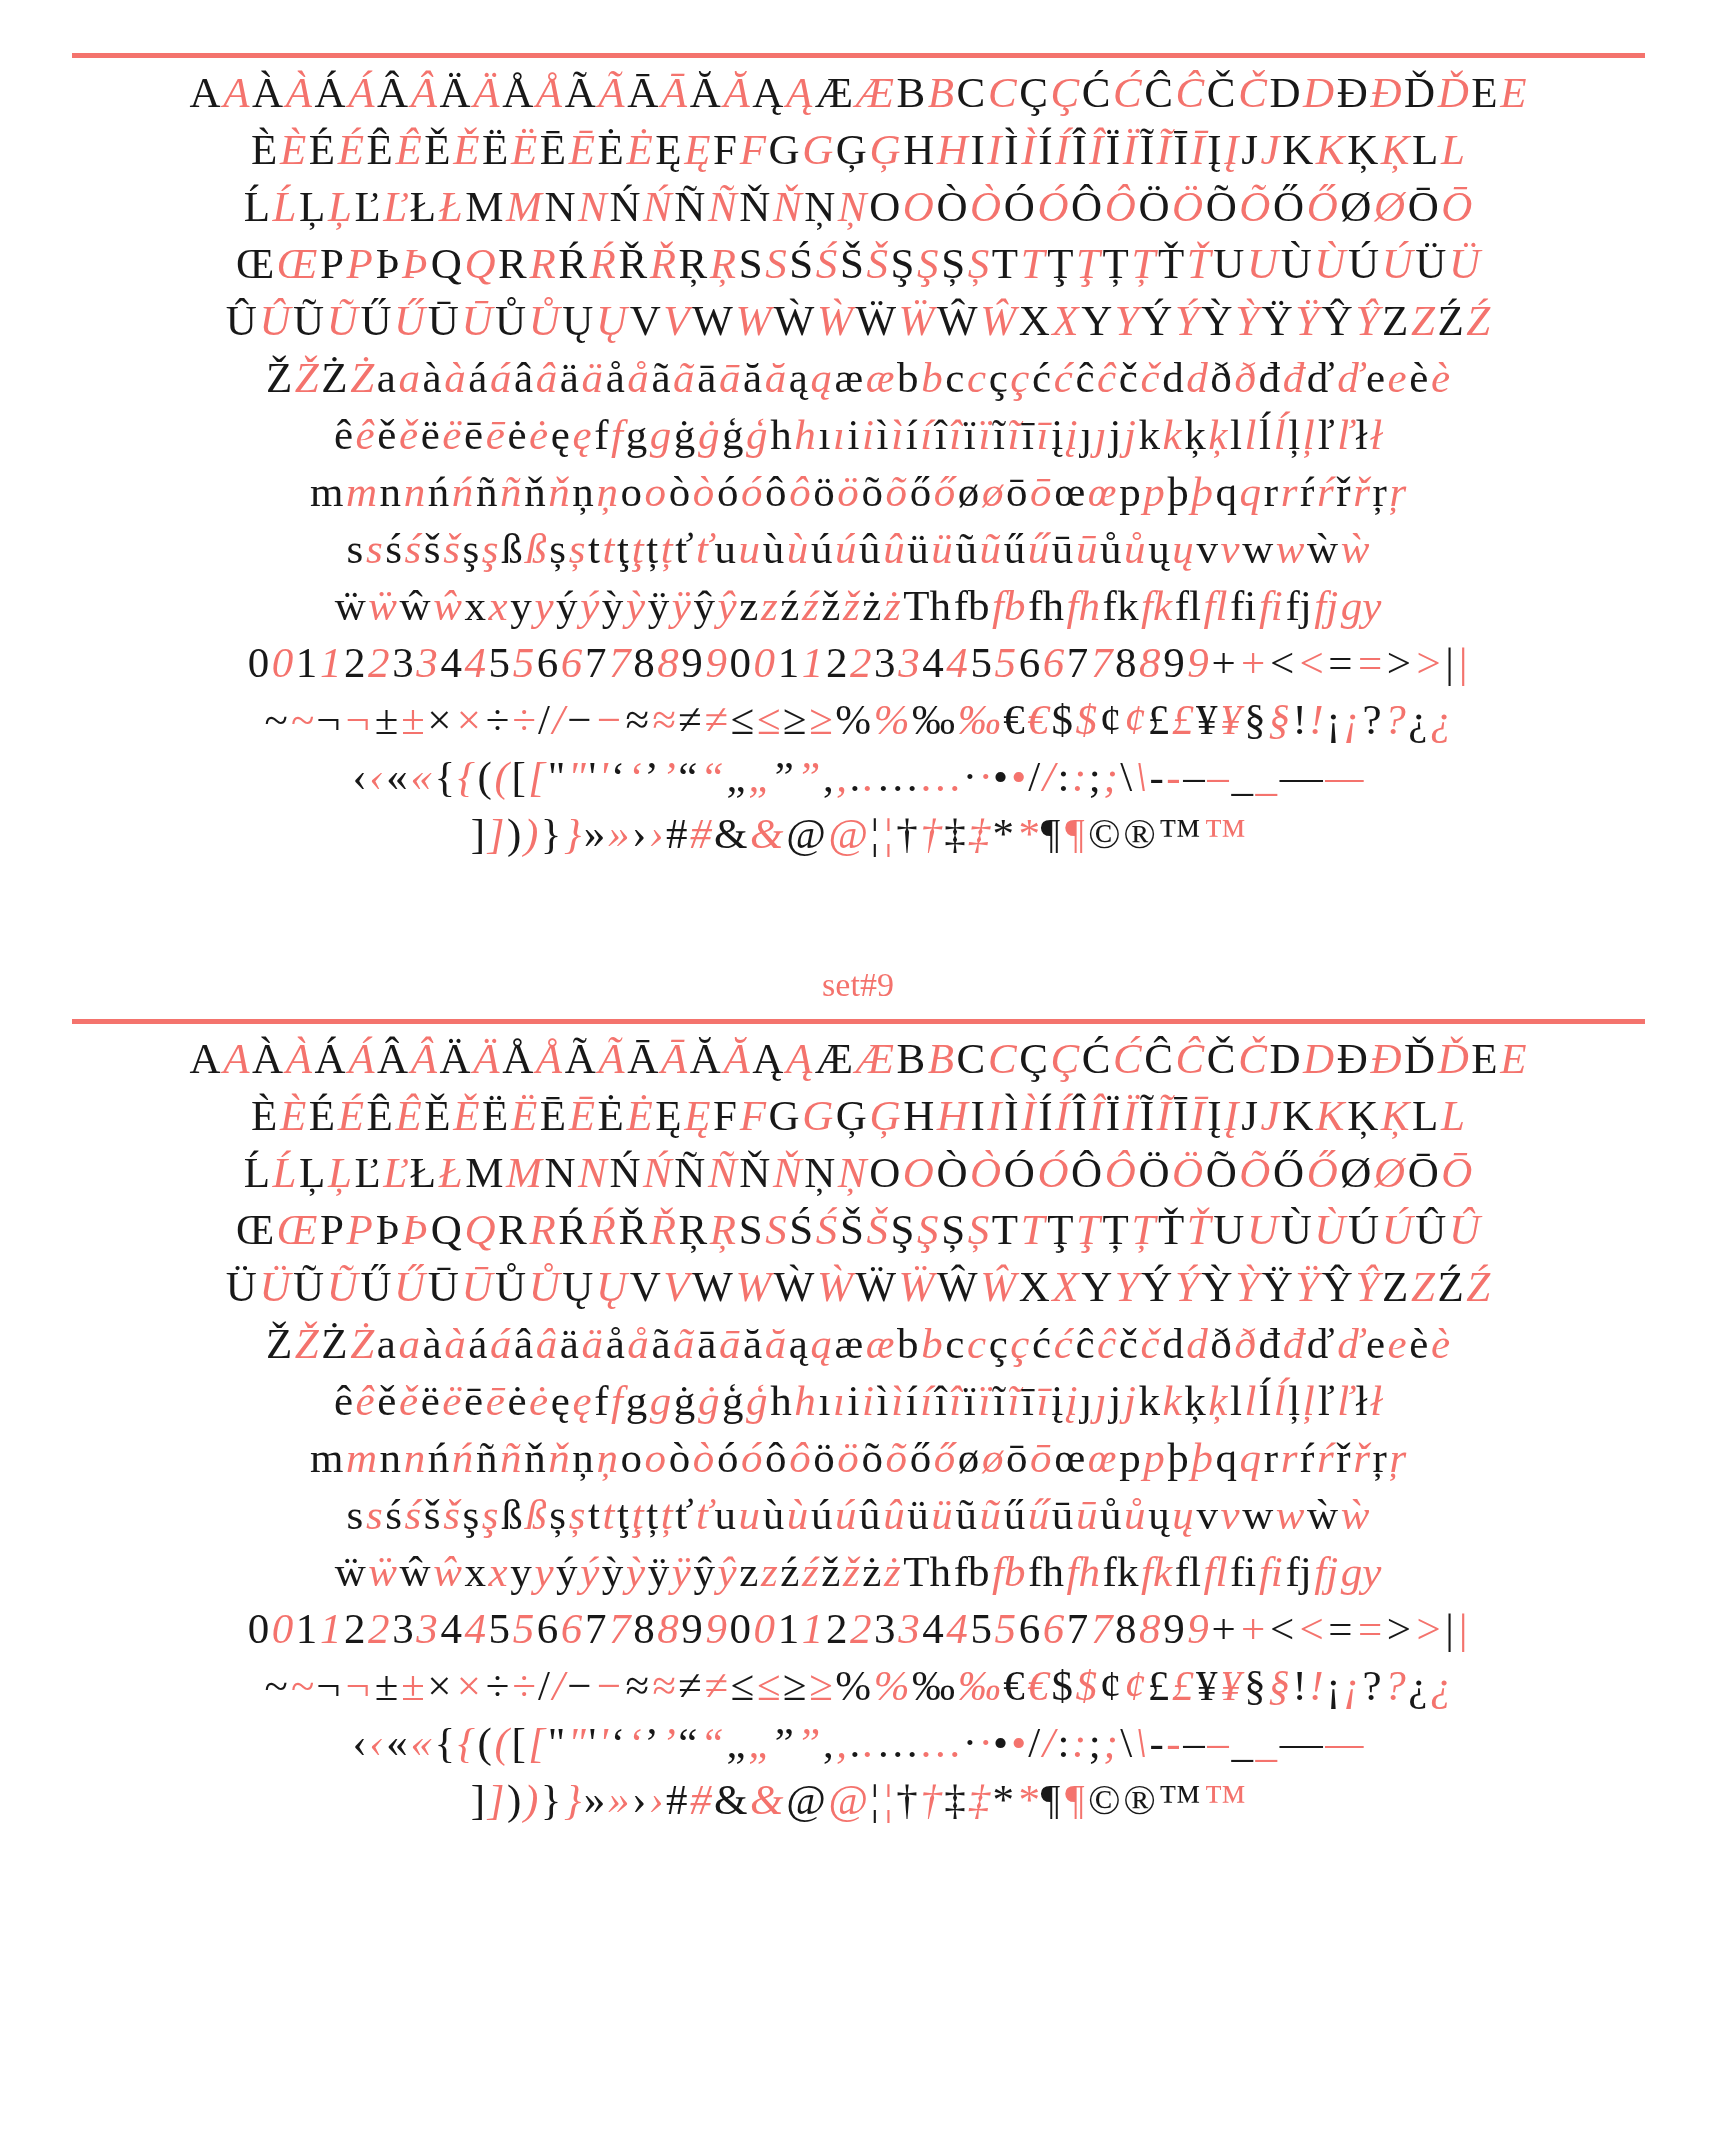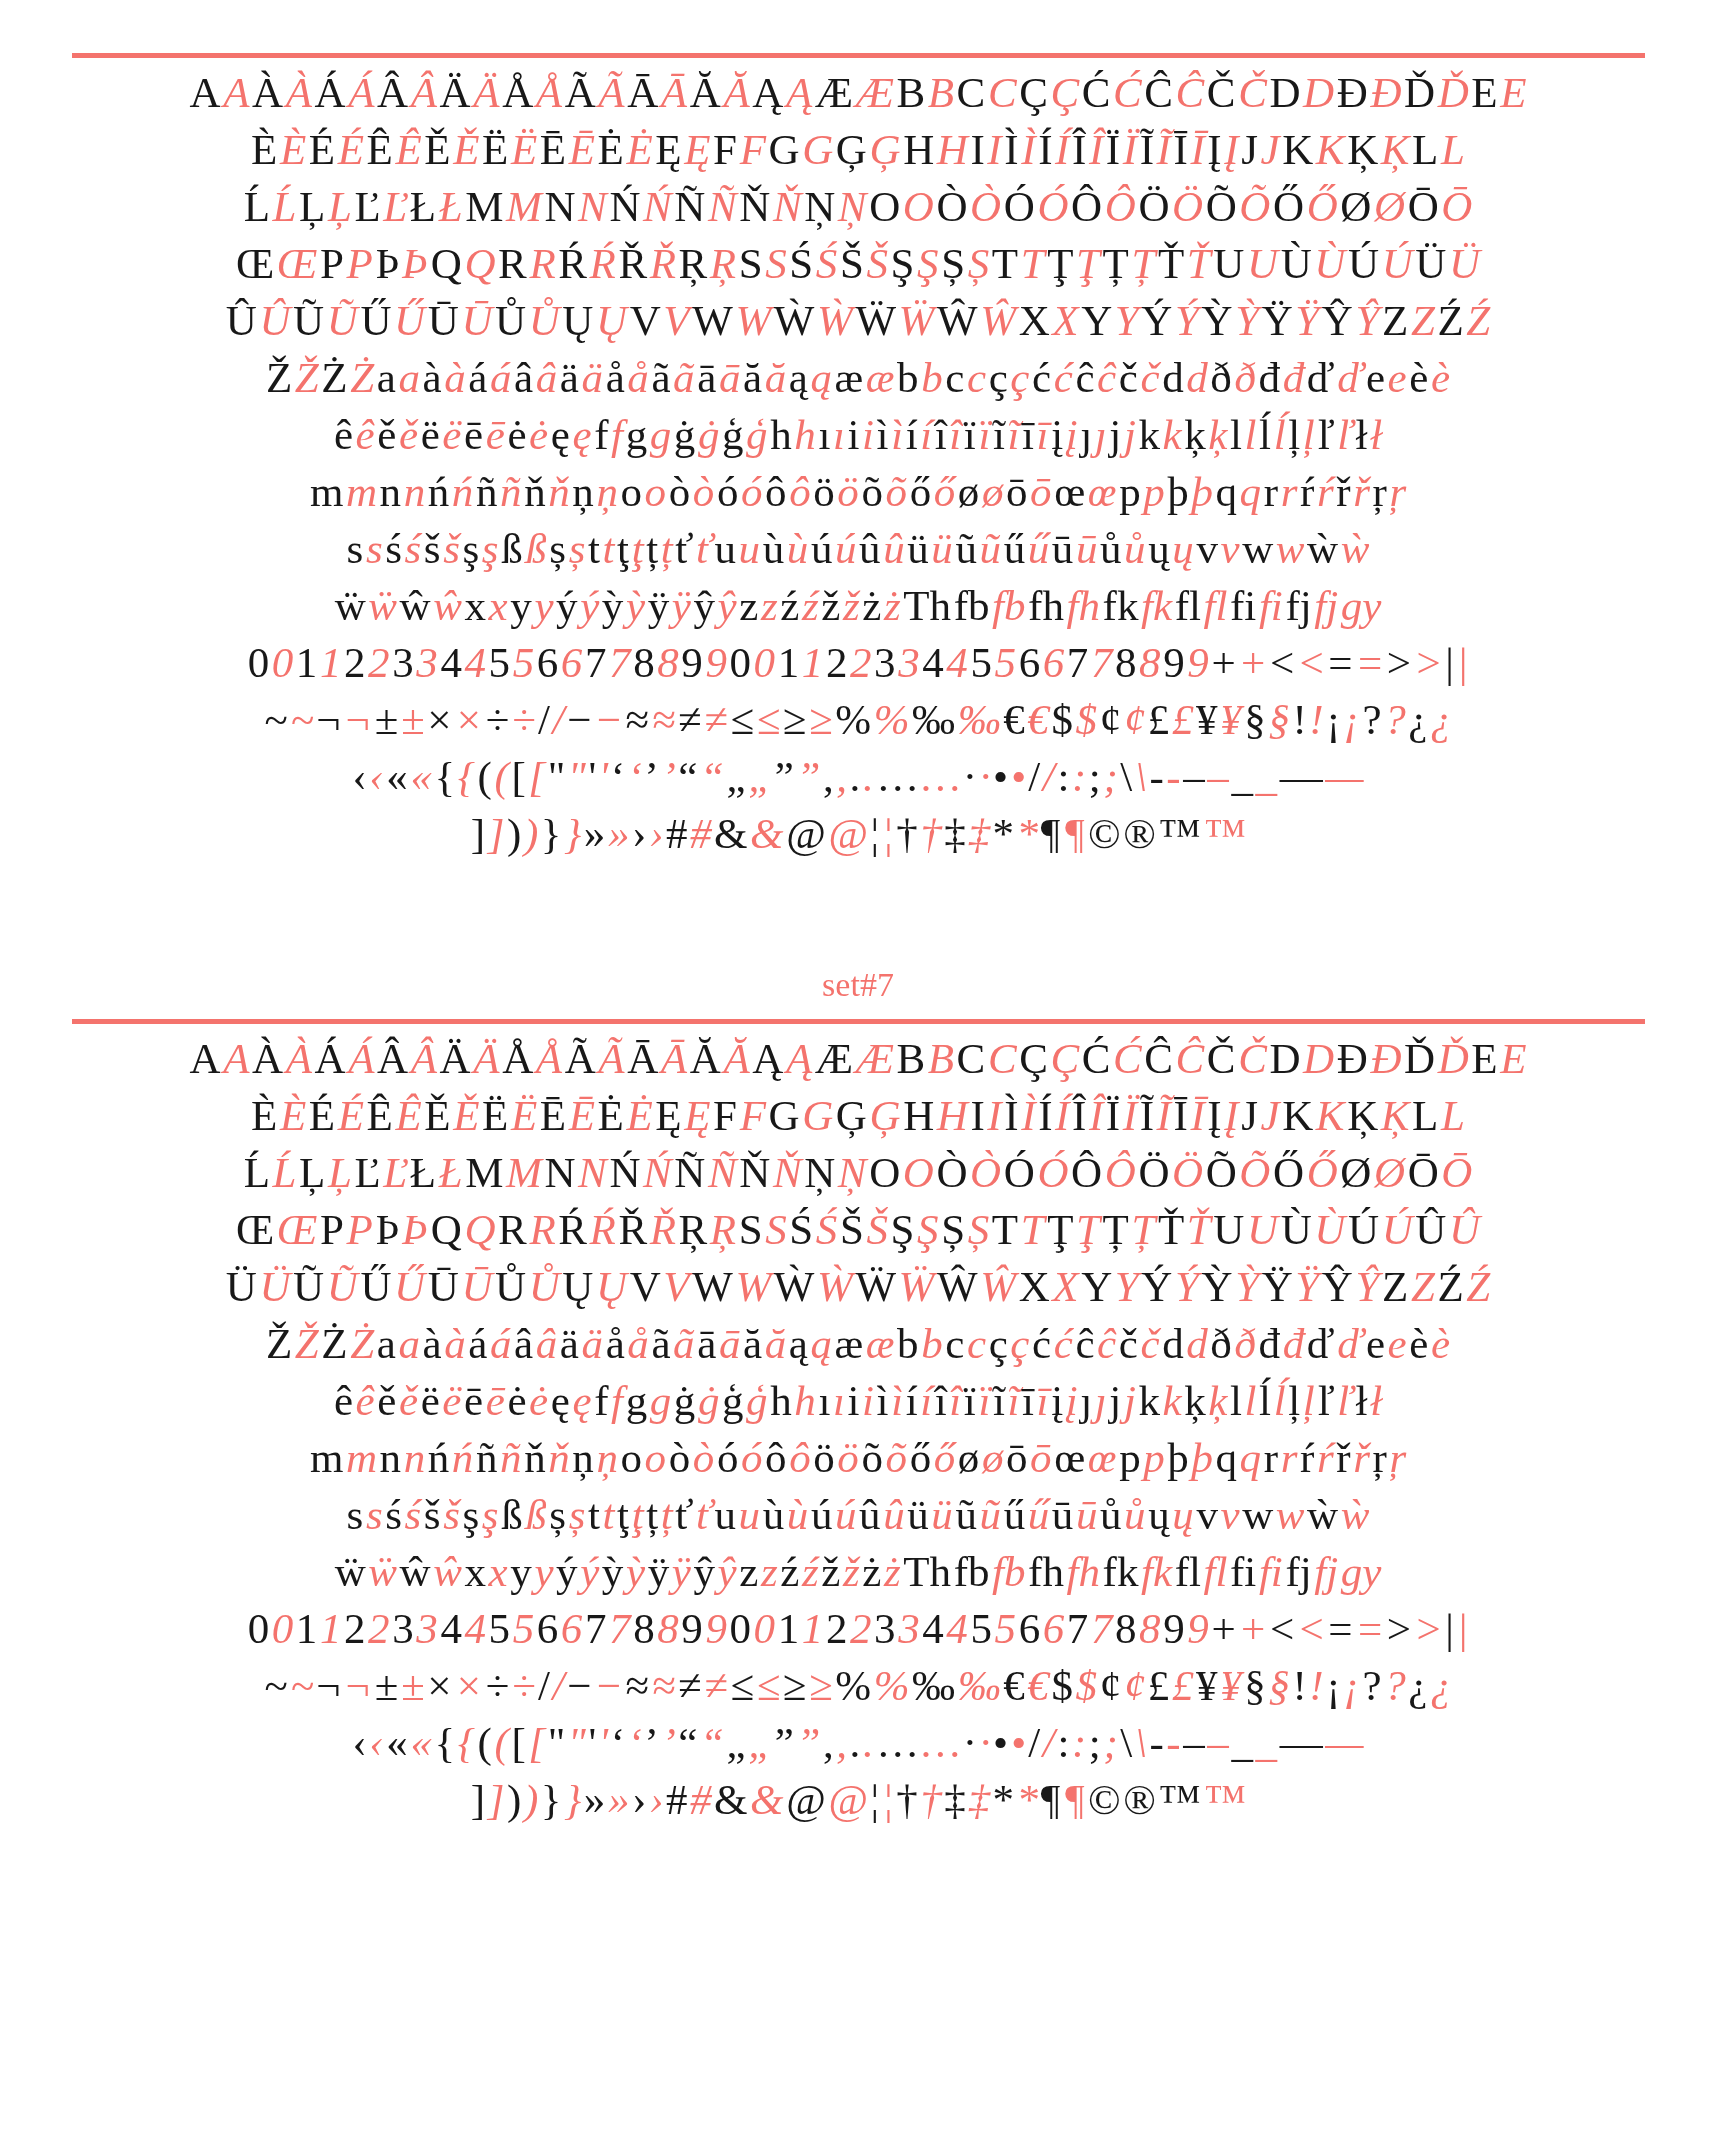--- a/index.html
+++ b/index.html
@@ -53,21 +53,21 @@
         <div class="row"><span class="g rm">s</span><span class="g it">s</span><span class="g rm">ś</span><span class="g it">ś</span><span class="g rm">š</span><span class="g it">š</span><span class="g rm">ş</span><span class="g it">ş</span><span class="g rm">ß</span><span class="g it">ß</span><span class="g rm">ș</span><span class="g it">ș</span><span class="g rm">t</span><span class="g it">t</span><span class="g rm">ţ</span><span class="g it">ţ</span><span class="g rm">ț</span><span class="g it">ț</span><span class="g rm">ť</span><span class="g it">ť</span><span class="g rm">u</span><span class="g it">u</span><span class="g rm">ù</span><span class="g it">ù</span><span class="g rm">ú</span><span class="g it">ú</span><span class="g rm">û</span><span class="g it">û</span><span class="g rm">ü</span><span class="g it">ü</span><span class="g rm">ũ</span><span class="g it">ũ</span><span class="g rm">ű</span><span class="g it">ű</span><span class="g rm">ū</span><span class="g it">ū</span><span class="g rm">ů</span><span class="g it">ů</span><span class="g rm">ų</span><span class="g it">ų</span><span class="g rm">v</span><span class="g it">v</span><span class="g rm">w</span><span class="g it">w</span><span class="g rm">ẁ</span><span class="g it">ẁ</span></div>
         <div class="row"><span class="g rm">ẅ</span><span class="g it">ẅ</span><span class="g rm">ŵ</span><span class="g it">ŵ</span><span class="g rm">x</span><span class="g it">x</span><span class="g rm">y</span><span class="g it">y</span><span class="g rm">ý</span><span class="g it">ý</span><span class="g rm">ỳ</span><span class="g it">ỳ</span><span class="g rm">ÿ</span><span class="g it">ÿ</span><span class="g rm">ŷ</span><span class="g it">ŷ</span><span class="g rm">z</span><span class="g it">z</span><span class="g rm">ź</span><span class="g it">ź</span><span class="g rm">ž</span><span class="g it">ž</span><span class="g rm">ż</span><span class="g it">ż</span><span class="g rm">Th</span><span class="g rm">fb</span><span class="g it">fb</span><span class="g rm">fh</span><span class="g it">fh</span><span class="g rm">fk</span><span class="g it">fk</span><span class="g rm">fl</span><span class="g it">fl</span><span class="g rm">fi</span><span class="g it">fi</span><span class="g rm">fj</span><span class="g it">fj</span><span class="g it">gy</span></div>
         <div class="row"><span class="g rm">0</span><span class="g it">0</span><span class="g rm">1</span><span class="g it">1</span><span class="g rm">2</span><span class="g it">2</span><span class="g rm">3</span><span class="g it">3</span><span class="g rm">4</span><span class="g it">4</span><span class="g rm">5</span><span class="g it">5</span><span class="g rm">6</span><span class="g it">6</span><span class="g rm">7</span><span class="g it">7</span><span class="g rm">8</span><span class="g it">8</span><span class="g rm">9</span><span class="g it">9</span><span class="g rm">0</span><span class="g it">0</span><span class="g rm">1</span><span class="g it">1</span><span class="g rm">2</span><span class="g it">2</span><span class="g rm">3</span><span class="g it">3</span><span class="g rm">4</span><span class="g it">4</span><span class="g rm">5</span><span class="g it">5</span><span class="g rm">6</span><span class="g it">6</span><span class="g rm">7</span><span class="g it">7</span><span class="g rm">8</span><span class="g it">8</span><span class="g rm">9</span><span class="g it">9</span><span class="g rm">+</span><span class="g it">+</span><span class="g rm">&lt;</span><span class="g it">&lt;</span><span class="g rm">=</span><span class="g it">=</span><span class="g rm">&gt;</span><span class="g it">&gt;</span><span class="g rm">|</span><span class="g it">|</span></div>
         <div class="row"><span class="g rm">~</span><span class="g it">~</span><span class="g rm">¬</span><span class="g it">¬</span><span class="g rm">±</span><span class="g it">±</span><span class="g rm">×</span><span class="g it">×</span><span class="g rm">÷</span><span class="g it">÷</span><span class="g rm">/</span><span class="g it">/</span><span class="g rm">−</span><span class="g it">−</span><span class="g rm">≈</span><span class="g it">≈</span><span class="g rm">≠</span><span class="g it">≠</span><span class="g rm">≤</span><span class="g it">≤</span><span class="g rm">≥</span><span class="g it">≥</span><span class="g rm">%</span><span class="g it">%</span><span class="g rm">‰</span><span class="g it">‰</span><span class="g rm">€</span><span class="g it">€</span><span class="g rm">$</span><span class="g it">$</span><span class="g rm">¢</span><span class="g it">¢</span><span class="g rm">£</span><span class="g it">£</span><span class="g rm">¥</span><span class="g it">¥</span><span class="g rm">§</span><span class="g it">§</span><span class="g rm">!</span><span class="g it">!</span><span class="g rm">¡</span><span class="g it">¡</span><span class="g rm">?</span><span class="g it">?</span><span class="g rm">¿</span><span class="g it">¿</span></div>
         <div class="row"><span class="g rm">‹</span><span class="g it">‹</span><span class="g rm">«</span><span class="g it">«</span><span class="g rm">{</span><span class="g it">{</span><span class="g rm">(</span><span class="g it">(</span><span class="g rm">[</span><span class="g it">[</span><span class="g rm">"</span><span class="g it">"</span><span class="g rm">'</span><span class="g it">'</span><span class="g rm">‘</span><span class="g it">‘</span><span class="g rm">’</span><span class="g it">’</span><span class="g rm">“</span><span class="g it">“</span><span class="g rm">„</span><span class="g it">„</span><span class="g rm">”</span><span class="g it">”</span><span class="g rm">,</span><span class="g it">,</span><span class="g rm">.</span><span class="g it">.</span><span class="g rm">…</span><span class="g it">…</span><span class="g rm">·</span><span class="g it">·</span><span class="g rm">•</span><span class="g it">•</span><span class="g rm">/</span><span class="g it">/</span><span class="g rm">:</span><span class="g it">:</span><span class="g rm">;</span><span class="g it">;</span><span class="g rm">\</span><span class="g it">\</span><span class="g rm">-</span><span class="g it">-</span><span class="g rm">–</span><span class="g it">–</span><span class="g rm">_</span><span class="g it">_</span><span class="g rm">—</span><span class="g it">—</span></div>
         <div class="row"><span class="g rm">]</span><span class="g it">]</span><span class="g rm">)</span><span class="g it">)</span><span class="g rm">}</span><span class="g it">}</span><span class="g rm">»</span><span class="g it">»</span><span class="g rm">›</span><span class="g it">›</span><span class="g rm">#</span><span class="g it">#</span><span class="g rm">&amp;</span><span class="g it">&amp;</span><span class="g rm">@</span><span class="g it">@</span><span class="g rm">¦</span><span class="g it">¦</span><span class="g rm">†</span><span class="g it">†</span><span class="g rm">‡</span><span class="g it">‡</span><span class="g rm">*</span><span class="g it">*</span><span class="g rm">¶</span><span class="g it">¶</span><span class="g rm">©</span><span class="g rm">®</span><span class="g rm">™</span><span class="g it">™</span></div>
       </div>
   </section>
 
   <section class="spec-set">
-    <h2 class="set-title">set#7</h2>
+    <h2 class="set-title">set#9</h2>
     <div class="rule"></div>
     <div class="rows">
         <div class="row"><span class="g rm">A</span><span class="g it">A</span><span class="g rm">À</span><span class="g it">À</span><span class="g rm">Á</span><span class="g it">Á</span><span class="g rm">Â</span><span class="g it">Â</span><span class="g rm">Ä</span><span class="g it">Ä</span><span class="g rm">Å</span><span class="g it">Å</span><span class="g rm">Ã</span><span class="g it">Ã</span><span class="g rm">Ā</span><span class="g it">Ā</span><span class="g rm">Ă</span><span class="g it">Ă</span><span class="g rm">Ą</span><span class="g it">Ą</span><span class="g rm">Æ</span><span class="g it">Æ</span><span class="g rm">B</span><span class="g it">B</span><span class="g rm">C</span><span class="g it">C</span><span class="g rm">Ç</span><span class="g it">Ç</span><span class="g rm">Ć</span><span class="g it">Ć</span><span class="g rm">Ĉ</span><span class="g it">Ĉ</span><span class="g rm">Č</span><span class="g it">Č</span><span class="g rm">D</span><span class="g it">D</span><span class="g rm">Đ</span><span class="g it">Đ</span><span class="g rm">Ď</span><span class="g it">Ď</span><span class="g rm">E</span><span class="g it">E</span></div>
         <div class="row"><span class="g rm">È</span><span class="g it">È</span><span class="g rm">É</span><span class="g it">É</span><span class="g rm">Ê</span><span class="g it">Ê</span><span class="g rm">Ě</span><span class="g it">Ě</span><span class="g rm">Ë</span><span class="g it">Ë</span><span class="g rm">Ē</span><span class="g it">Ē</span><span class="g rm">Ė</span><span class="g it">Ė</span><span class="g rm">Ę</span><span class="g it">Ę</span><span class="g rm">F</span><span class="g it">F</span><span class="g rm">G</span><span class="g it">G</span><span class="g rm">Ģ</span><span class="g it">Ģ</span><span class="g rm">H</span><span class="g it">H</span><span class="g rm">I</span><span class="g it">I</span><span class="g rm">Ì</span><span class="g it">Ì</span><span class="g rm">Í</span><span class="g it">Í</span><span class="g rm">Î</span><span class="g it">Î</span><span class="g rm">Ï</span><span class="g it">Ï</span><span class="g rm">Ĩ</span><span class="g it">Ĩ</span><span class="g rm">Ī</span><span class="g it">Ī</span><span class="g rm">Į</span><span class="g it">Į</span><span class="g rm">J</span><span class="g it">J</span><span class="g rm">K</span><span class="g it">K</span><span class="g rm">Ķ</span><span class="g it">Ķ</span><span class="g rm">L</span><span class="g it">L</span></div>
         <div class="row"><span class="g rm">Ĺ</span><span class="g it">Ĺ</span><span class="g rm">Ļ</span><span class="g it">Ļ</span><span class="g rm">Ľ</span><span class="g it">Ľ</span><span class="g rm">Ł</span><span class="g it">Ł</span><span class="g rm">M</span><span class="g it">M</span><span class="g rm">N</span><span class="g it">N</span><span class="g rm">Ń</span><span class="g it">Ń</span><span class="g rm">Ñ</span><span class="g it">Ñ</span><span class="g rm">Ň</span><span class="g it">Ň</span><span class="g rm">Ņ</span><span class="g it">Ņ</span><span class="g rm">O</span><span class="g it">O</span><span class="g rm">Ò</span><span class="g it">Ò</span><span class="g rm">Ó</span><span class="g it">Ó</span><span class="g rm">Ô</span><span class="g it">Ô</span><span class="g rm">Ö</span><span class="g it">Ö</span><span class="g rm">Õ</span><span class="g it">Õ</span><span class="g rm">Ő</span><span class="g it">Ő</span><span class="g rm">Ø</span><span class="g it">Ø</span><span class="g rm">Ō</span><span class="g it">Ō</span></div>
         <div class="row"><span class="g rm">Œ</span><span class="g it">Œ</span><span class="g rm">P</span><span class="g it">P</span><span class="g rm">Þ</span><span class="g it">Þ</span><span class="g rm">Q</span><span class="g it">Q</span><span class="g rm">R</span><span class="g it">R</span><span class="g rm">Ŕ</span><span class="g it">Ŕ</span><span class="g rm">Ř</span><span class="g it">Ř</span><span class="g rm">Ŗ</span><span class="g it">Ŗ</span><span class="g rm">S</span><span class="g it">S</span><span class="g rm">Ś</span><span class="g it">Ś</span><span class="g rm">Š</span><span class="g it">Š</span><span class="g rm">Ş</span><span class="g it">Ş</span><span class="g rm">Ș</span><span class="g it">Ș</span><span class="g rm">T</span><span class="g it">T</span><span class="g rm">Ţ</span><span class="g it">Ţ</span><span class="g rm">Ț</span><span class="g it">Ț</span><span class="g rm">Ť</span><span class="g it">Ť</span><span class="g rm">U</span><span class="g it">U</span><span class="g rm">Ù</span><span class="g it">Ù</span><span class="g rm">Ú</span><span class="g it">Ú</span><span class="g rm">Û</span><span class="g it">Û</span></div>
         <div class="row"><span class="g rm">Ü</span><span class="g it">Ü</span><span class="g rm">Ũ</span><span class="g it">Ũ</span><span class="g rm">Ű</span><span class="g it">Ű</span><span class="g rm">Ū</span><span class="g it">Ū</span><span class="g rm">Ů</span><span class="g it">Ů</span><span class="g rm">Ų</span><span class="g it">Ų</span><span class="g rm">V</span><span class="g it">V</span><span class="g rm">W</span><span class="g it">W</span><span class="g rm">Ẁ</span><span class="g it">Ẁ</span><span class="g rm">Ẅ</span><span class="g it">Ẅ</span><span class="g rm">Ŵ</span><span class="g it">Ŵ</span><span class="g rm">X</span><span class="g it">X</span><span class="g rm">Y</span><span class="g it">Y</span><span class="g rm">Ý</span><span class="g it">Ý</span><span class="g rm">Ỳ</span><span class="g it">Ỳ</span><span class="g rm">Ÿ</span><span class="g it">Ÿ</span><span class="g rm">Ŷ</span><span class="g it">Ŷ</span><span class="g rm">Z</span><span class="g it">Z</span><span class="g rm">Ź</span><span class="g it">Ź</span></div>
         <div class="row"><span class="g rm">Ž</span><span class="g it">Ž</span><span class="g rm">Ż</span><span class="g it">Ż</span><span class="g rm">a</span><span class="g it">a</span><span class="g rm">à</span><span class="g it">à</span><span class="g rm">á</span><span class="g it">á</span><span class="g rm">â</span><span class="g it">â</span><span class="g rm">ä</span><span class="g it">ä</span><span class="g rm">å</span><span class="g it">å</span><span class="g rm">ã</span><span class="g it">ã</span><span class="g rm">ā</span><span class="g it">ā</span><span class="g rm">ă</span><span class="g it">ă</span><span class="g rm">ą</span><span class="g it">ą</span><span class="g rm">æ</span><span class="g it">æ</span><span class="g rm">b</span><span class="g it">b</span><span class="g rm">c</span><span class="g it">c</span><span class="g rm">ç</span><span class="g it">ç</span><span class="g rm">ć</span><span class="g it">ć</span><span class="g rm">ĉ</span><span class="g it">ĉ</span><span class="g rm">č</span><span class="g it">č</span><span class="g rm">d</span><span class="g it">d</span><span class="g rm">ð</span><span class="g it">ð</span><span class="g rm">đ</span><span class="g it">đ</span><span class="g rm">ď</span><span class="g it">ď</span><span class="g rm">e</span><span class="g it">e</span><span class="g rm">è</span><span class="g it">è</span></div>
         <div class="row"><span class="g rm">ê</span><span class="g it">ê</span><span class="g rm">ě</span><span class="g it">ě</span><span class="g rm">ë</span><span class="g it">ë</span><span class="g rm">ē</span><span class="g it">ē</span><span class="g rm">ė</span><span class="g it">ė</span><span class="g rm">ę</span><span class="g it">ę</span><span class="g rm">f</span><span class="g it">f</span><span class="g rm">g</span><span class="g it">g</span><span class="g rm">ġ</span><span class="g it">ġ</span><span class="g rm">ģ</span><span class="g it">ģ</span><span class="g rm">h</span><span class="g it">h</span><span class="g rm">ı</span><span class="g it">ı</span><span class="g rm">i</span><span class="g it">i</span><span class="g rm">ì</span><span class="g it">ì</span><span class="g rm">í</span><span class="g it">í</span><span class="g rm">î</span><span class="g it">î</span><span class="g rm">ï</span><span class="g it">ï</span><span class="g rm">ĩ</span><span class="g it">ĩ</span><span class="g rm">ī</span><span class="g it">ī</span><span class="g rm">į</span><span class="g it">į</span><span class="g rm">ȷ</span><span class="g it">ȷ</span><span class="g rm">j</span><span class="g it">j</span><span class="g rm">k</span><span class="g it">k</span><span class="g rm">ķ</span><span class="g it">ķ</span><span class="g rm">l</span><span class="g it">l</span><span class="g rm">ĺ</span><span class="g it">ĺ</span><span class="g rm">ļ</span><span class="g it">ļ</span><span class="g rm">ľ</span><span class="g it">ľ</span><span class="g rm">ł</span><span class="g it">ł</span></div>
         <div class="row"><span class="g rm">m</span><span class="g it">m</span><span class="g rm">n</span><span class="g it">n</span><span class="g rm">ń</span><span class="g it">ń</span><span class="g rm">ñ</span><span class="g it">ñ</span><span class="g rm">ň</span><span class="g it">ň</span><span class="g rm">ņ</span><span class="g it">ņ</span><span class="g rm">o</span><span class="g it">o</span><span class="g rm">ò</span><span class="g it">ò</span><span class="g rm">ó</span><span class="g it">ó</span><span class="g rm">ô</span><span class="g it">ô</span><span class="g rm">ö</span><span class="g it">ö</span><span class="g rm">õ</span><span class="g it">õ</span><span class="g rm">ő</span><span class="g it">ő</span><span class="g rm">ø</span><span class="g it">ø</span><span class="g rm">ō</span><span class="g it">ō</span><span class="g rm">œ</span><span class="g it">œ</span><span class="g rm">p</span><span class="g it">p</span><span class="g rm">þ</span><span class="g it">þ</span><span class="g rm">q</span><span class="g it">q</span><span class="g rm">r</span><span class="g it">r</span><span class="g rm">ŕ</span><span class="g it">ŕ</span><span class="g rm">ř</span><span class="g it">ř</span><span class="g rm">ŗ</span><span class="g it">ŗ</span></div>

